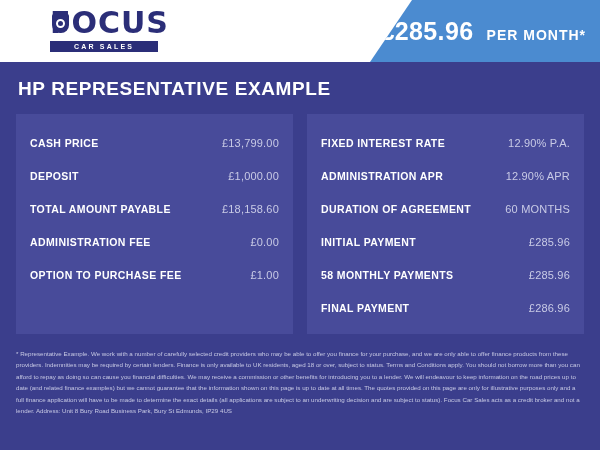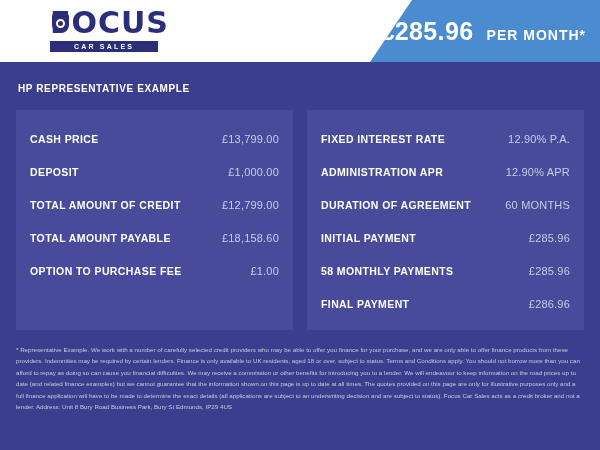--- a/index.html
+++ b/index.html
@@ -109,21 +109,21 @@
     margin-left: 13px;
     margin-top: 7px;
   }
 
   
   .title-bar {
     padding: 16px 0 8px 18px;
   }
   .title {
     color: #ffffff;
-    font-size: 10px;
+    font-size: 19px;
     font-weight: bold;
     letter-spacing: 0.6px;
   }
 
   
   .panels {
     display: flex;
     gap: 14px;
     padding: 6px 16px 0 16px;
     box-sizing: border-box;
@@ -195,28 +195,28 @@
     <div class="panel">
       <div class="row">
         <span class="row-label">CASH PRICE</span>
         <span class="row-value">£13,799.00</span>
       </div>
       <div class="row">
         <span class="row-label">DEPOSIT</span>
         <span class="row-value">£1,000.00</span>
       </div>
       <div class="row">
-        <span class="row-label">TOTAL AMOUNT OF CREDIT</span>
-        <span class="row-value">£12,799.00</span>
-      </div>
-      <div class="row">
         <span class="row-label">TOTAL AMOUNT PAYABLE</span>
         <span class="row-value">£18,158.60</span>
       </div>
       <div class="row">
+        <span class="row-label">ADMINISTRATION FEE</span>
+        <span class="row-value">£0.00</span>
+      </div>
+      <div class="row">
         <span class="row-label">OPTION TO PURCHASE FEE</span>
         <span class="row-value">£1.00</span>
       </div>
     </div>
 
     <div class="panel">
       <div class="row">
         <span class="row-label">FIXED INTEREST RATE</span>
         <span class="row-value">12.90% P.A.</span>
       </div>

